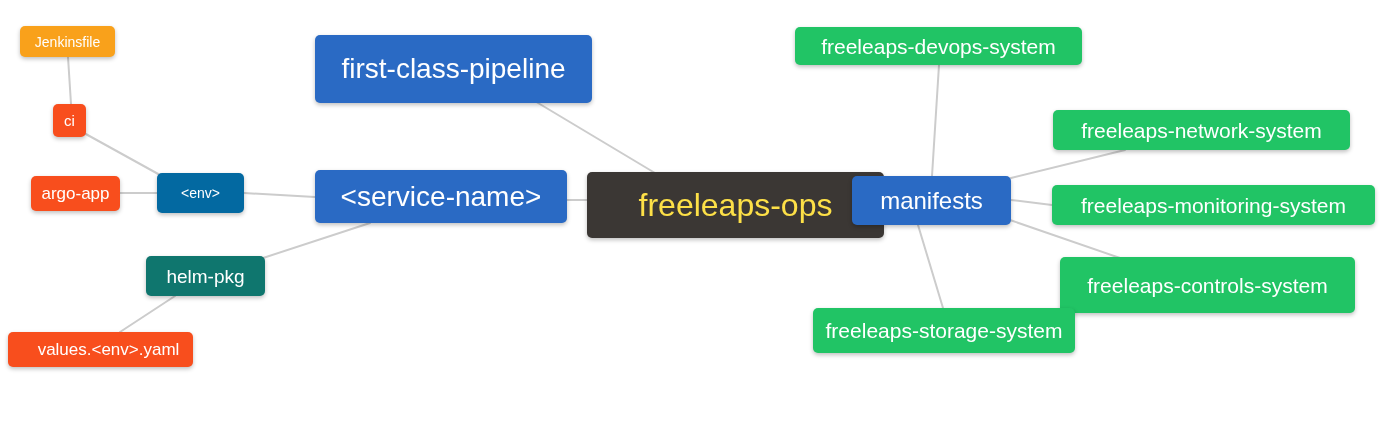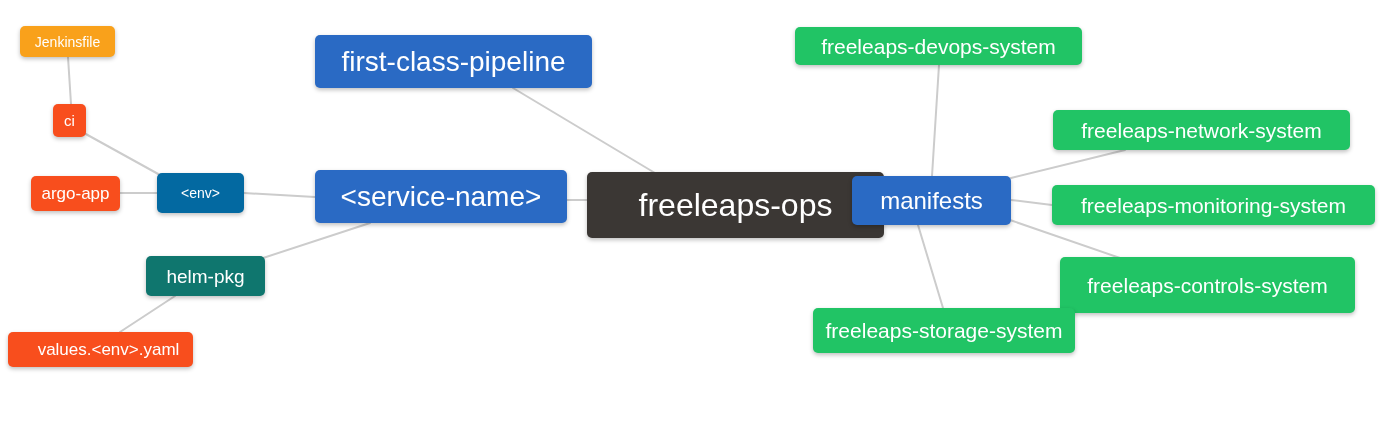--- a/index.html
+++ b/index.html
@@ -57,27 +57,27 @@
     </div>
     <div class="node" style="left: 157px; top: 173px; width: 87px; height: 40px; background: #0369a1; font-size: 14px; color: rgb(255, 255, 255);">
       <span>&lt;env&gt;</span>
     </div>
     <div class="node" style="left: 146px; top: 256px; width: 119px; height: 40px; background: #0f766e; font-size: 19px; color: rgb(255, 255, 255);">
       <span>helm-pkg</span>
     </div>
     <div class="node" style="left: 8px; top: 332px; width: 169px; height: 35px; background: rgb(248, 78, 29); font-size: 17px; color: rgb(255, 255, 255); padding-left: 16px;">
       <span>values.&lt;env&gt;.yaml</span>
     </div>
-    <div class="node" style="left: 315px; top: 35px; width: 277px; height: 53px; background: rgb(42, 106, 196); font-size: 28px; color: rgb(255, 255, 255);">
+    <div class="node" style="left: 315px; top: 35px; width: 277px; height: 68px; background: rgb(42, 106, 196); font-size: 28px; color: rgb(255, 255, 255);">
       <span>first-class-pipeline</span>
     </div>
     <div class="node" style="left: 315px; top: 170px; width: 252px; height: 53px; background: rgb(42, 106, 196); font-size: 28px; color: rgb(255, 255, 255);">
       <span>&lt;service-name&gt;</span>
     </div>
-    <div class="node" style="left: 587px; top: 172px; width: 297px; height: 66px; background: rgb(59, 55, 52); font-size: 32px; color: #ffffff;">
+    <div class="node" style="left: 587px; top: 172px; width: 297px; height: 66px; background: rgb(59, 55, 52); font-size: 32px; color: #fde047;">
       <span>freeleaps-ops</span>
     </div>
     <div class="node" style="left: 852px; top: 176px; width: 159px; height: 49px; background: rgb(42, 106, 196); font-size: 24px; color: rgb(255, 255, 255);">
       <span>manifests</span>
     </div>
     <div class="node" style="left: 795px; top: 27px; width: 287px; height: 38px; background: rgb(33, 196, 101); font-size: 21px; color: rgb(255, 255, 255);">
       <span>freeleaps-devops-system</span>
     </div>
     <div class="node" style="left: 1053px; top: 110px; width: 297px; height: 40px; background: rgb(33, 196, 101); font-size: 21px; color: rgb(255, 255, 255);">
       <span>freeleaps-network-system</span>

